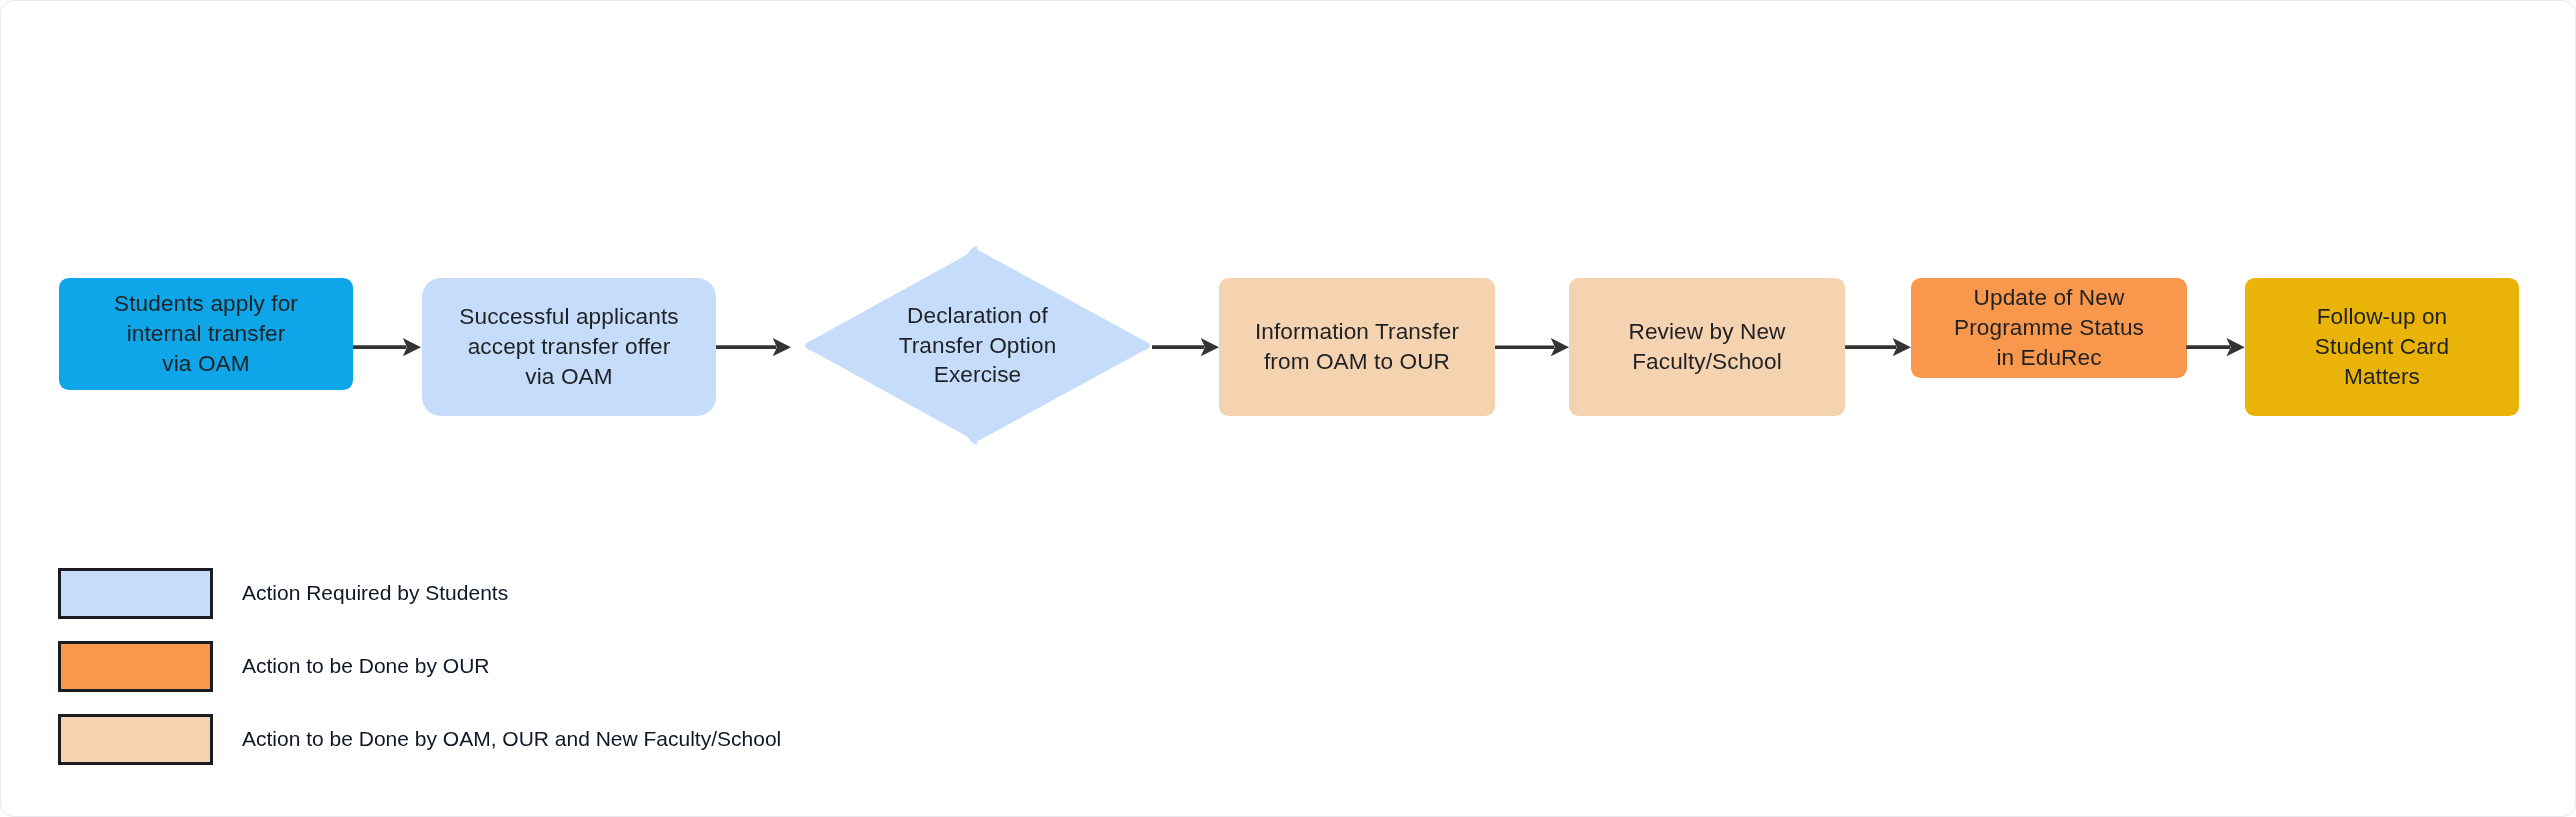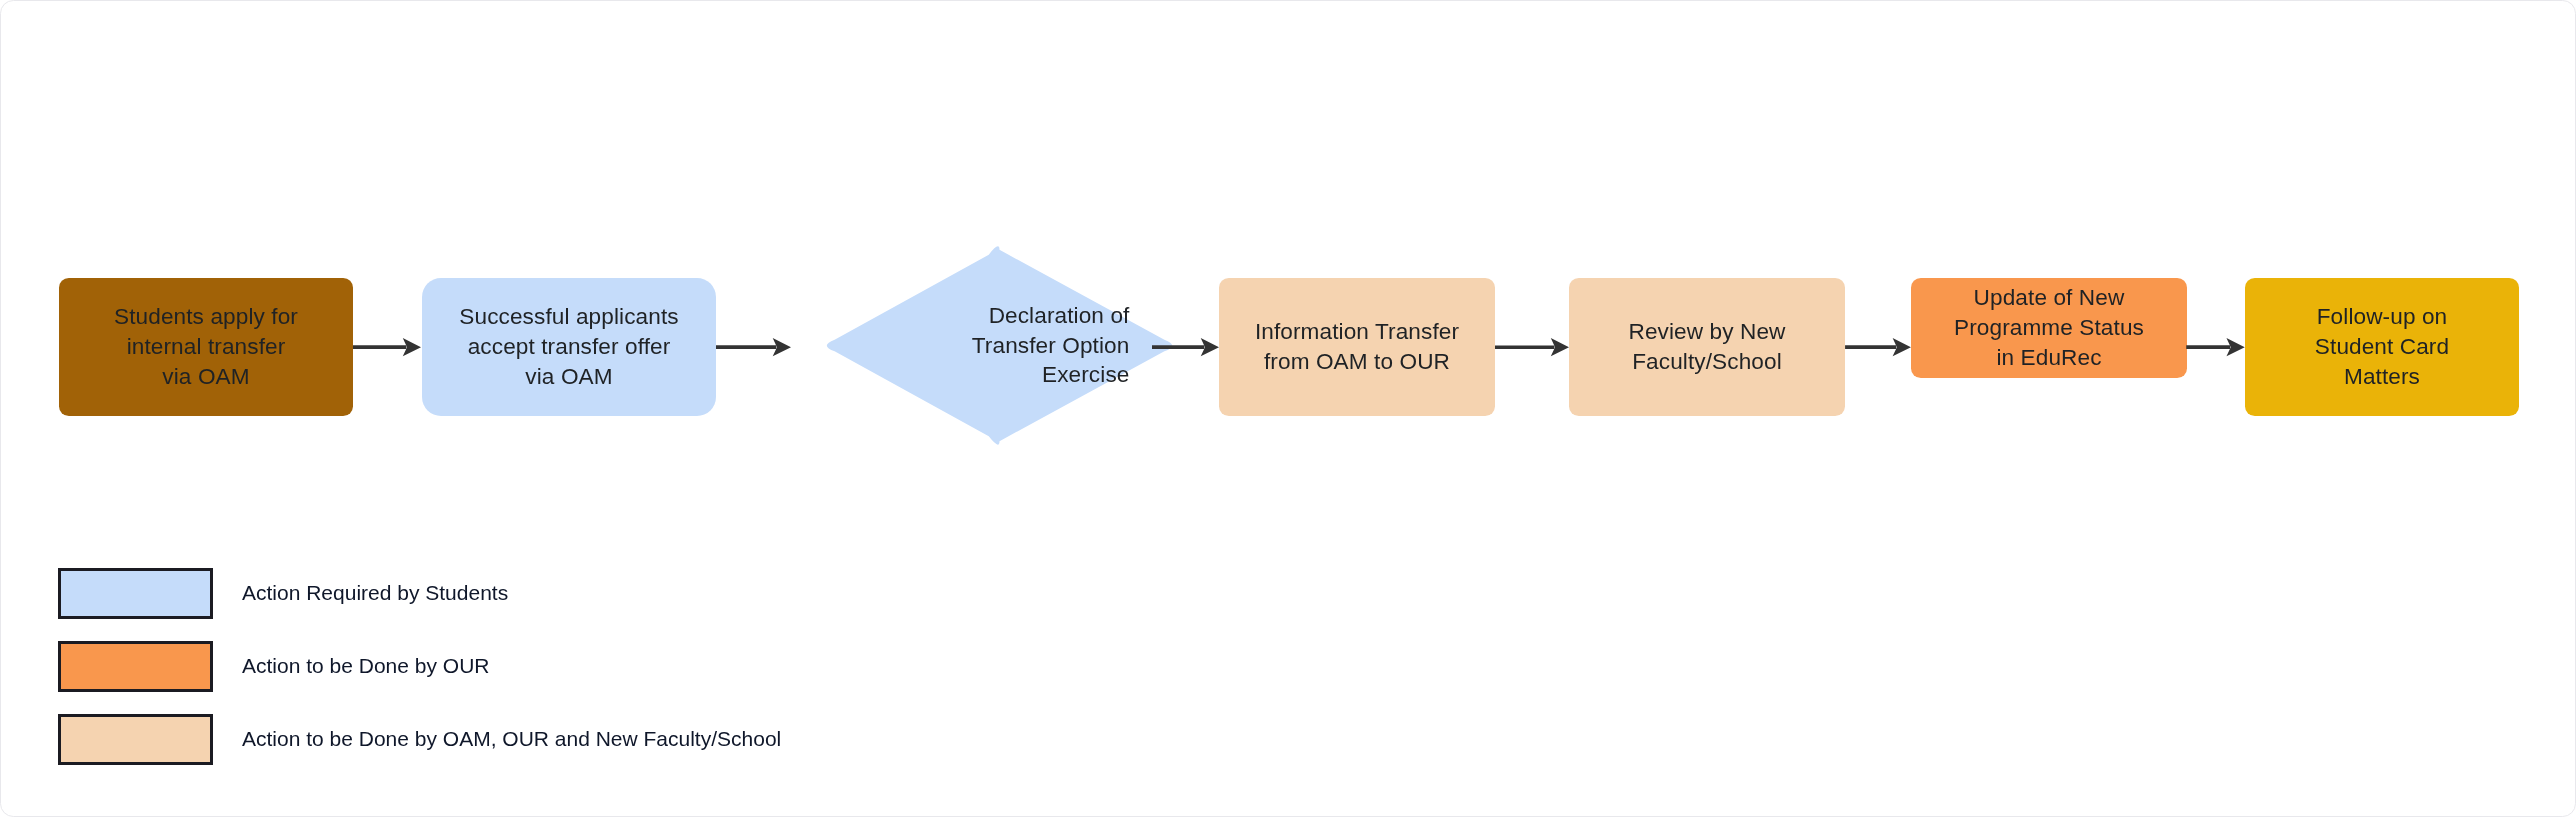--- a/index.html
+++ b/index.html
@@ -109,31 +109,31 @@
     line-height: 1.3;
     white-space: nowrap;
   }
 </style>
 </head>
 <body>
 
 <div id="canvas">
 
   <div id="flow-row">
-      <div class="node node-box" style="left: 58px; top: 277px; width: 294px; height: 138px; background: #a16207;">
+      <div class="node node-box" style="left: 58px; top: 277px; width: 294px; height: 112px; background: #0ea5e9;">
         <div class="node-label">Students apply for
 internal transfer
 via OAM</div>
       </div>
       <div class="node node-box" style="left: 421px; top: 277px; width: 294px; height: 138px; background: rgb(197, 220, 250); border-radius: 19px;">
         <div class="node-label">Successful applicants
 accept transfer offer
 via OAM</div>
       </div>
-      <div class="node node-diamond" style="left: 818px; top: 240px; width: 361px; height: 209px; text-align: right;">
+      <div class="node node-diamond" style="left: 796px; top: 240px; width: 361px; height: 209px;">
         <svg class="diamond-shape" viewBox="0 0 592 342" preserveAspectRatio="none">
           <path d="M 296 14.4 L 566.4 161.4 Q 592 171 566.4 180.6 L 296 327.6 Q 296 342 278.4 319.6 L 25.6 180.6 Q 0 171 25.6 161.4 L 278.4 22.4 Q 296 0 296 14.4 Z" fill="#c5dcfa"></path>
         </svg>
         <div class="diamond-label" style="white-space: pre-line;">Declaration of
 Transfer Option
 Exercise</div>
       </div>
       <div class="node node-box" style="left: 1218px; top: 277px; width: 276px; height: 138px; background: rgb(245, 211, 176);">
         <div class="node-label">Information Transfer
 from OAM to OUR</div>

